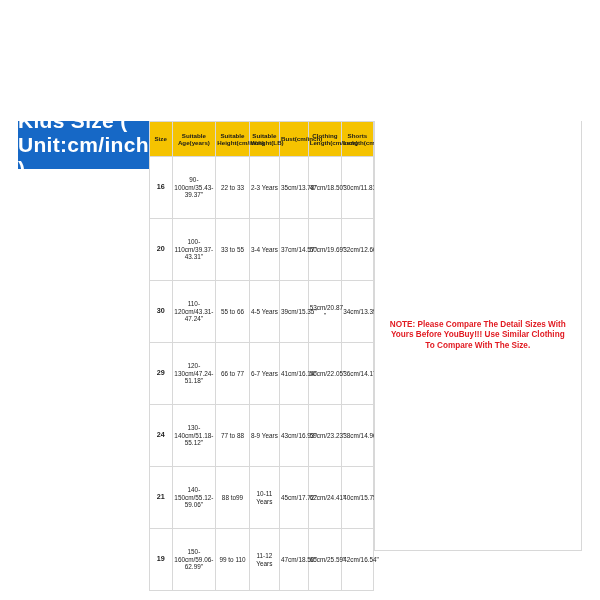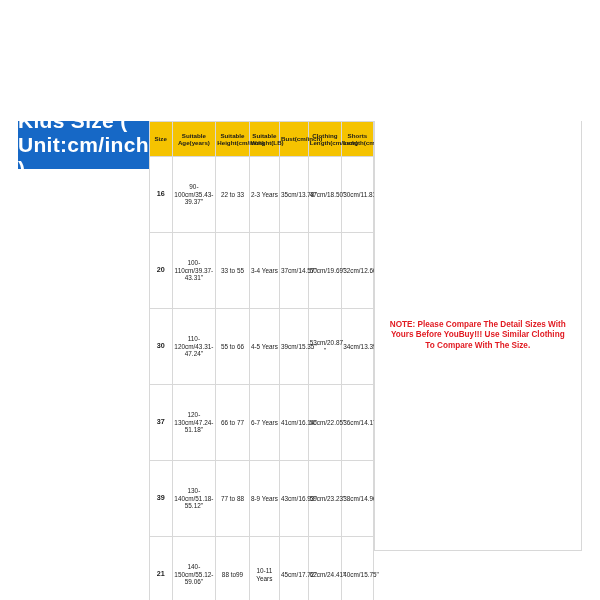--- a/index.html
+++ b/index.html
@@ -62,21 +62,21 @@
     padding: 2px 1px;
     line-height: 1.2;
   }
   table.size-table td {
     background: #ffffff;
     color: #1a1a1a;
     font-size: 6.4px;
     height: 35px;
     border: 1px solid #d8d8d8;
     text-align: center;
-    padding: 20px 1px;
+    padding: 13px 1px;
     line-height: 1.2;
   }
   table.size-table td.col-size {
     font-weight: bold;
     font-size: 7.2px;
   }
   .note-bar {
     flex: 1 1 auto;
     background: #ffffff;
     border: 1px solid #d8d8d8;
@@ -154,30 +154,30 @@
         <tr>
           <td class="col-size">30</td>
           <td>110-120cm/43.31-47.24"</td>
           <td>55 to 66</td>
           <td>4-5 Years</td>
           <td>39cm/15.35"</td>
           <td>53cm/20.87 "</td>
           <td>34cm/13.39"</td>
         </tr>
         <tr>
-          <td class="col-size">37</td>
+          <td class="col-size">29</td>
           <td>120-130cm/47.24-51.18"</td>
           <td>66 to 77</td>
           <td>6-7 Years</td>
           <td>41cm/16.14"</td>
           <td>56cm/22.05"</td>
           <td>36cm/14.17"</td>
         </tr>
         <tr>
-          <td class="col-size">39</td>
+          <td class="col-size">24</td>
           <td>130-140cm/51.18-55.12"</td>
           <td>77 to 88</td>
           <td>8-9 Years</td>
           <td>43cm/16.93"</td>
           <td>59cm/23.23"</td>
           <td>38cm/14.96"</td>
         </tr>
         <tr>
           <td class="col-size">21</td>
           <td>140-150cm/55.12-59.06"</td>

